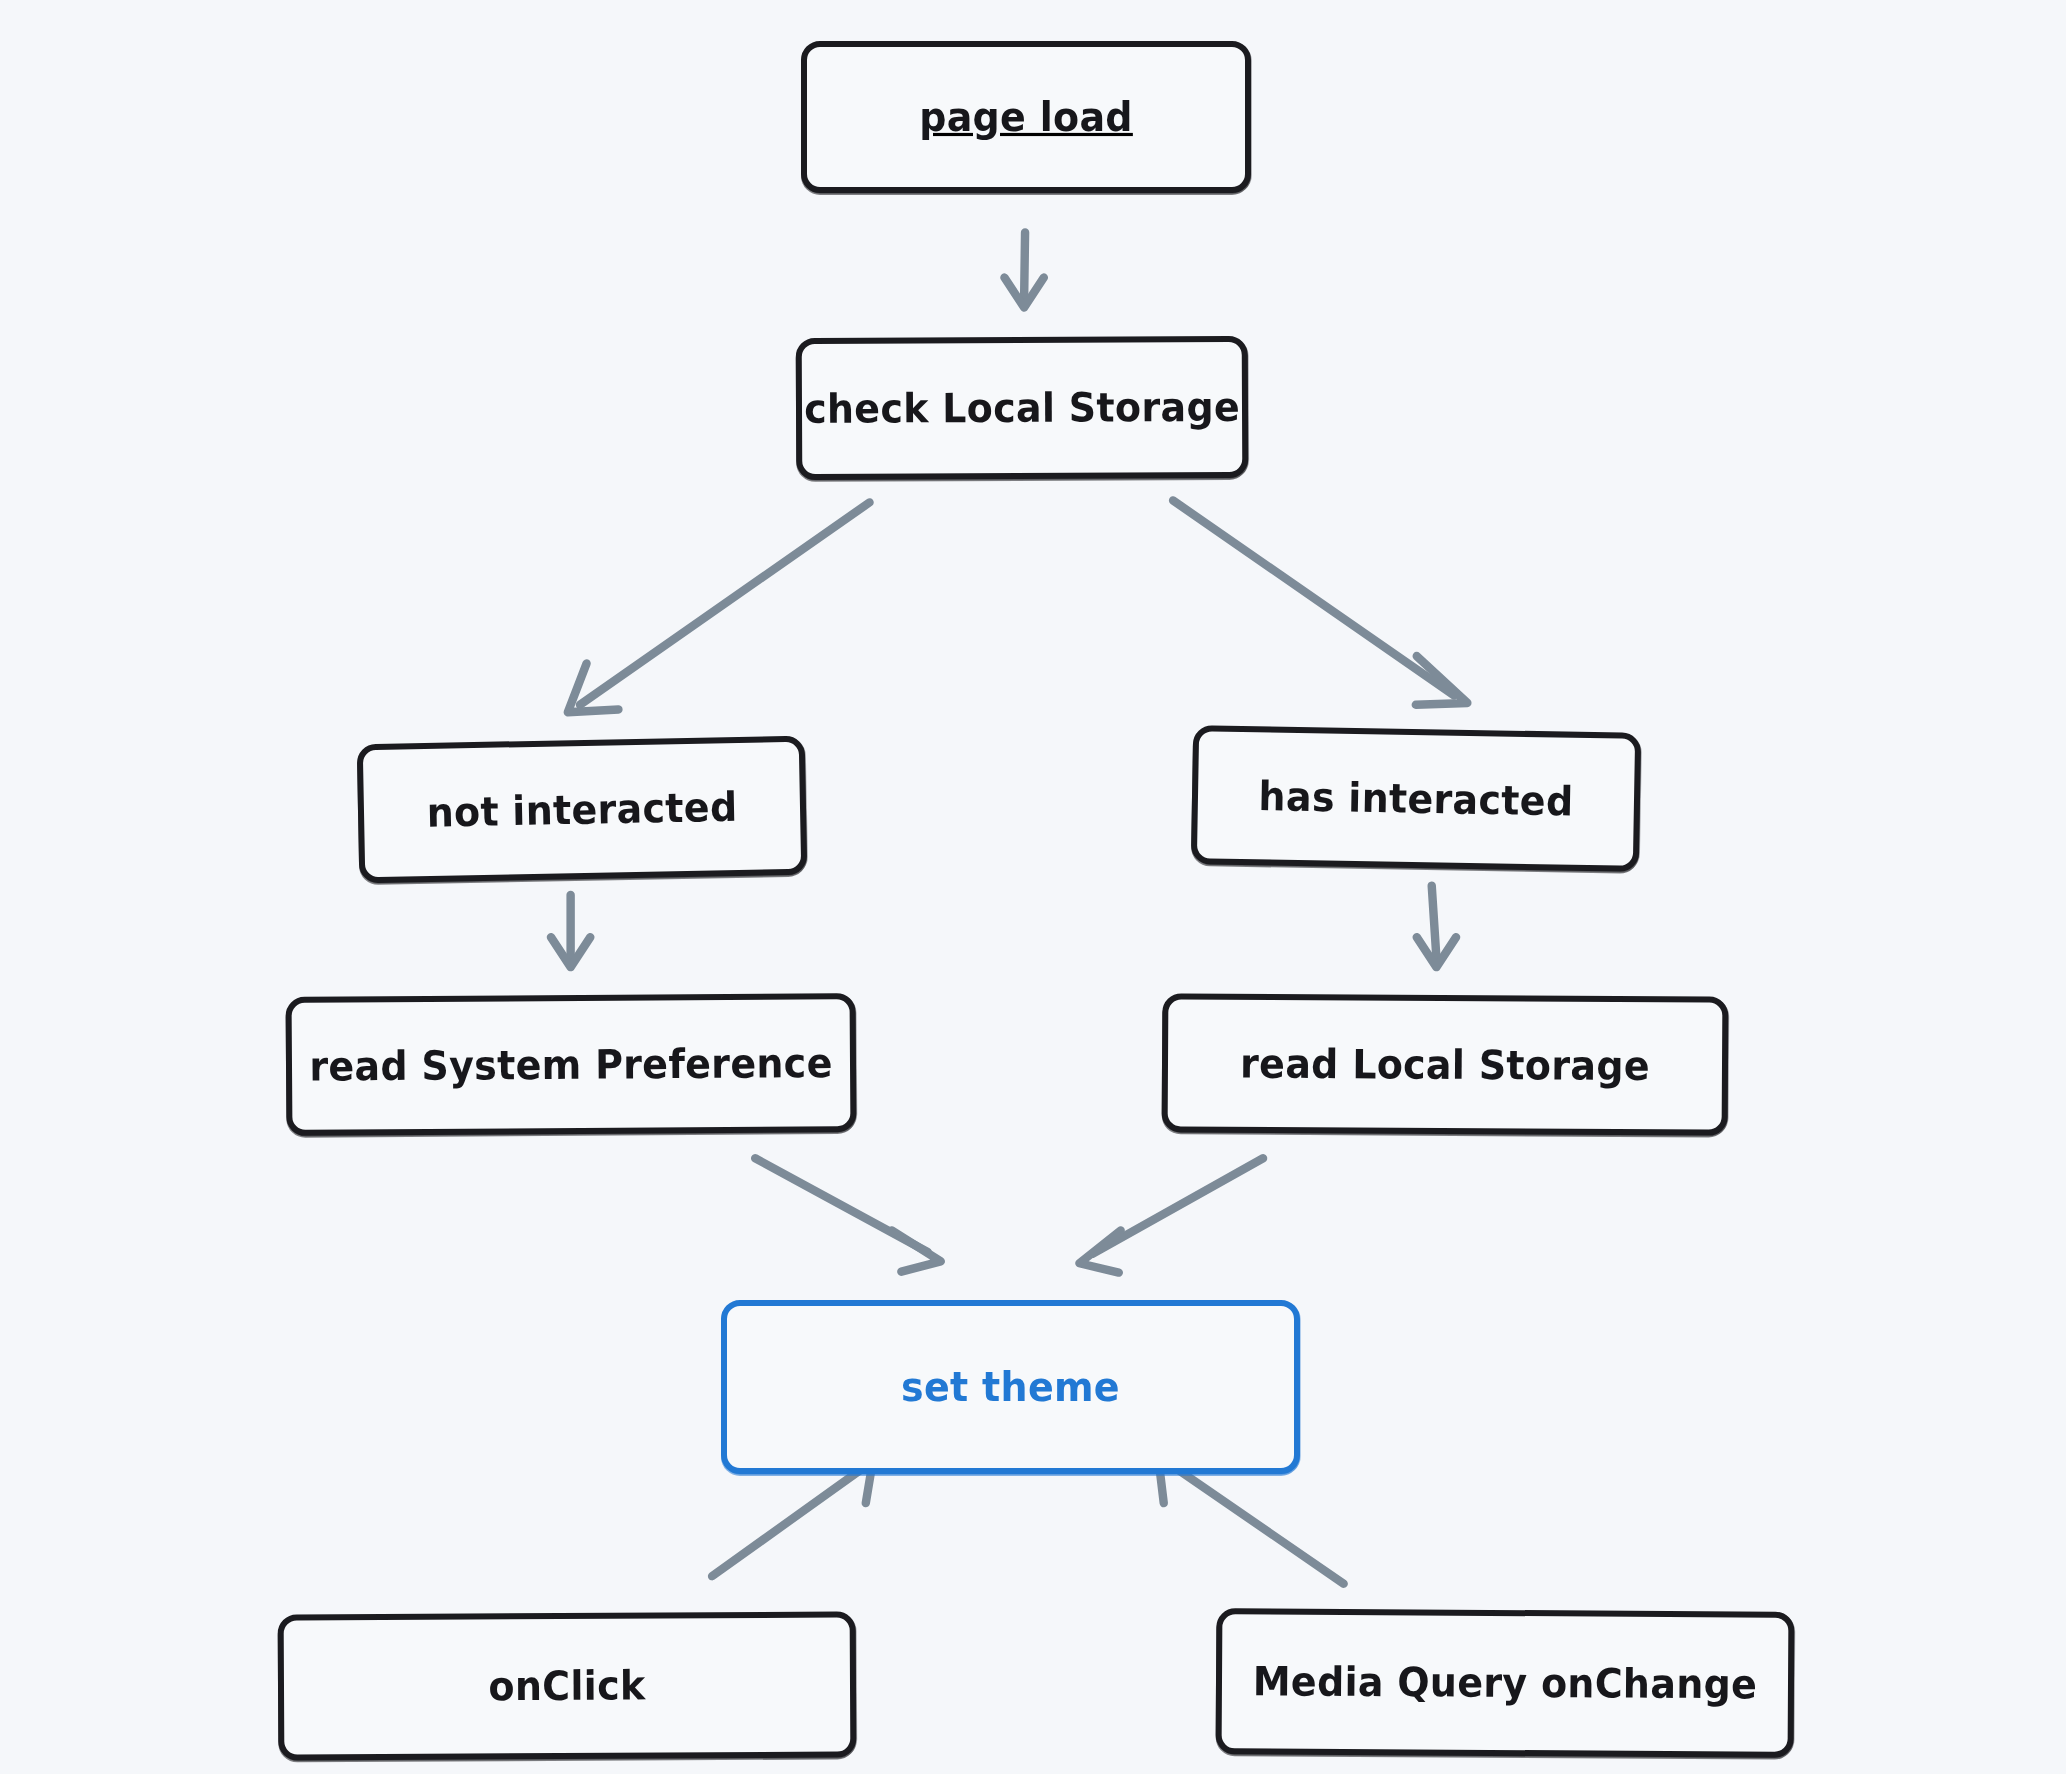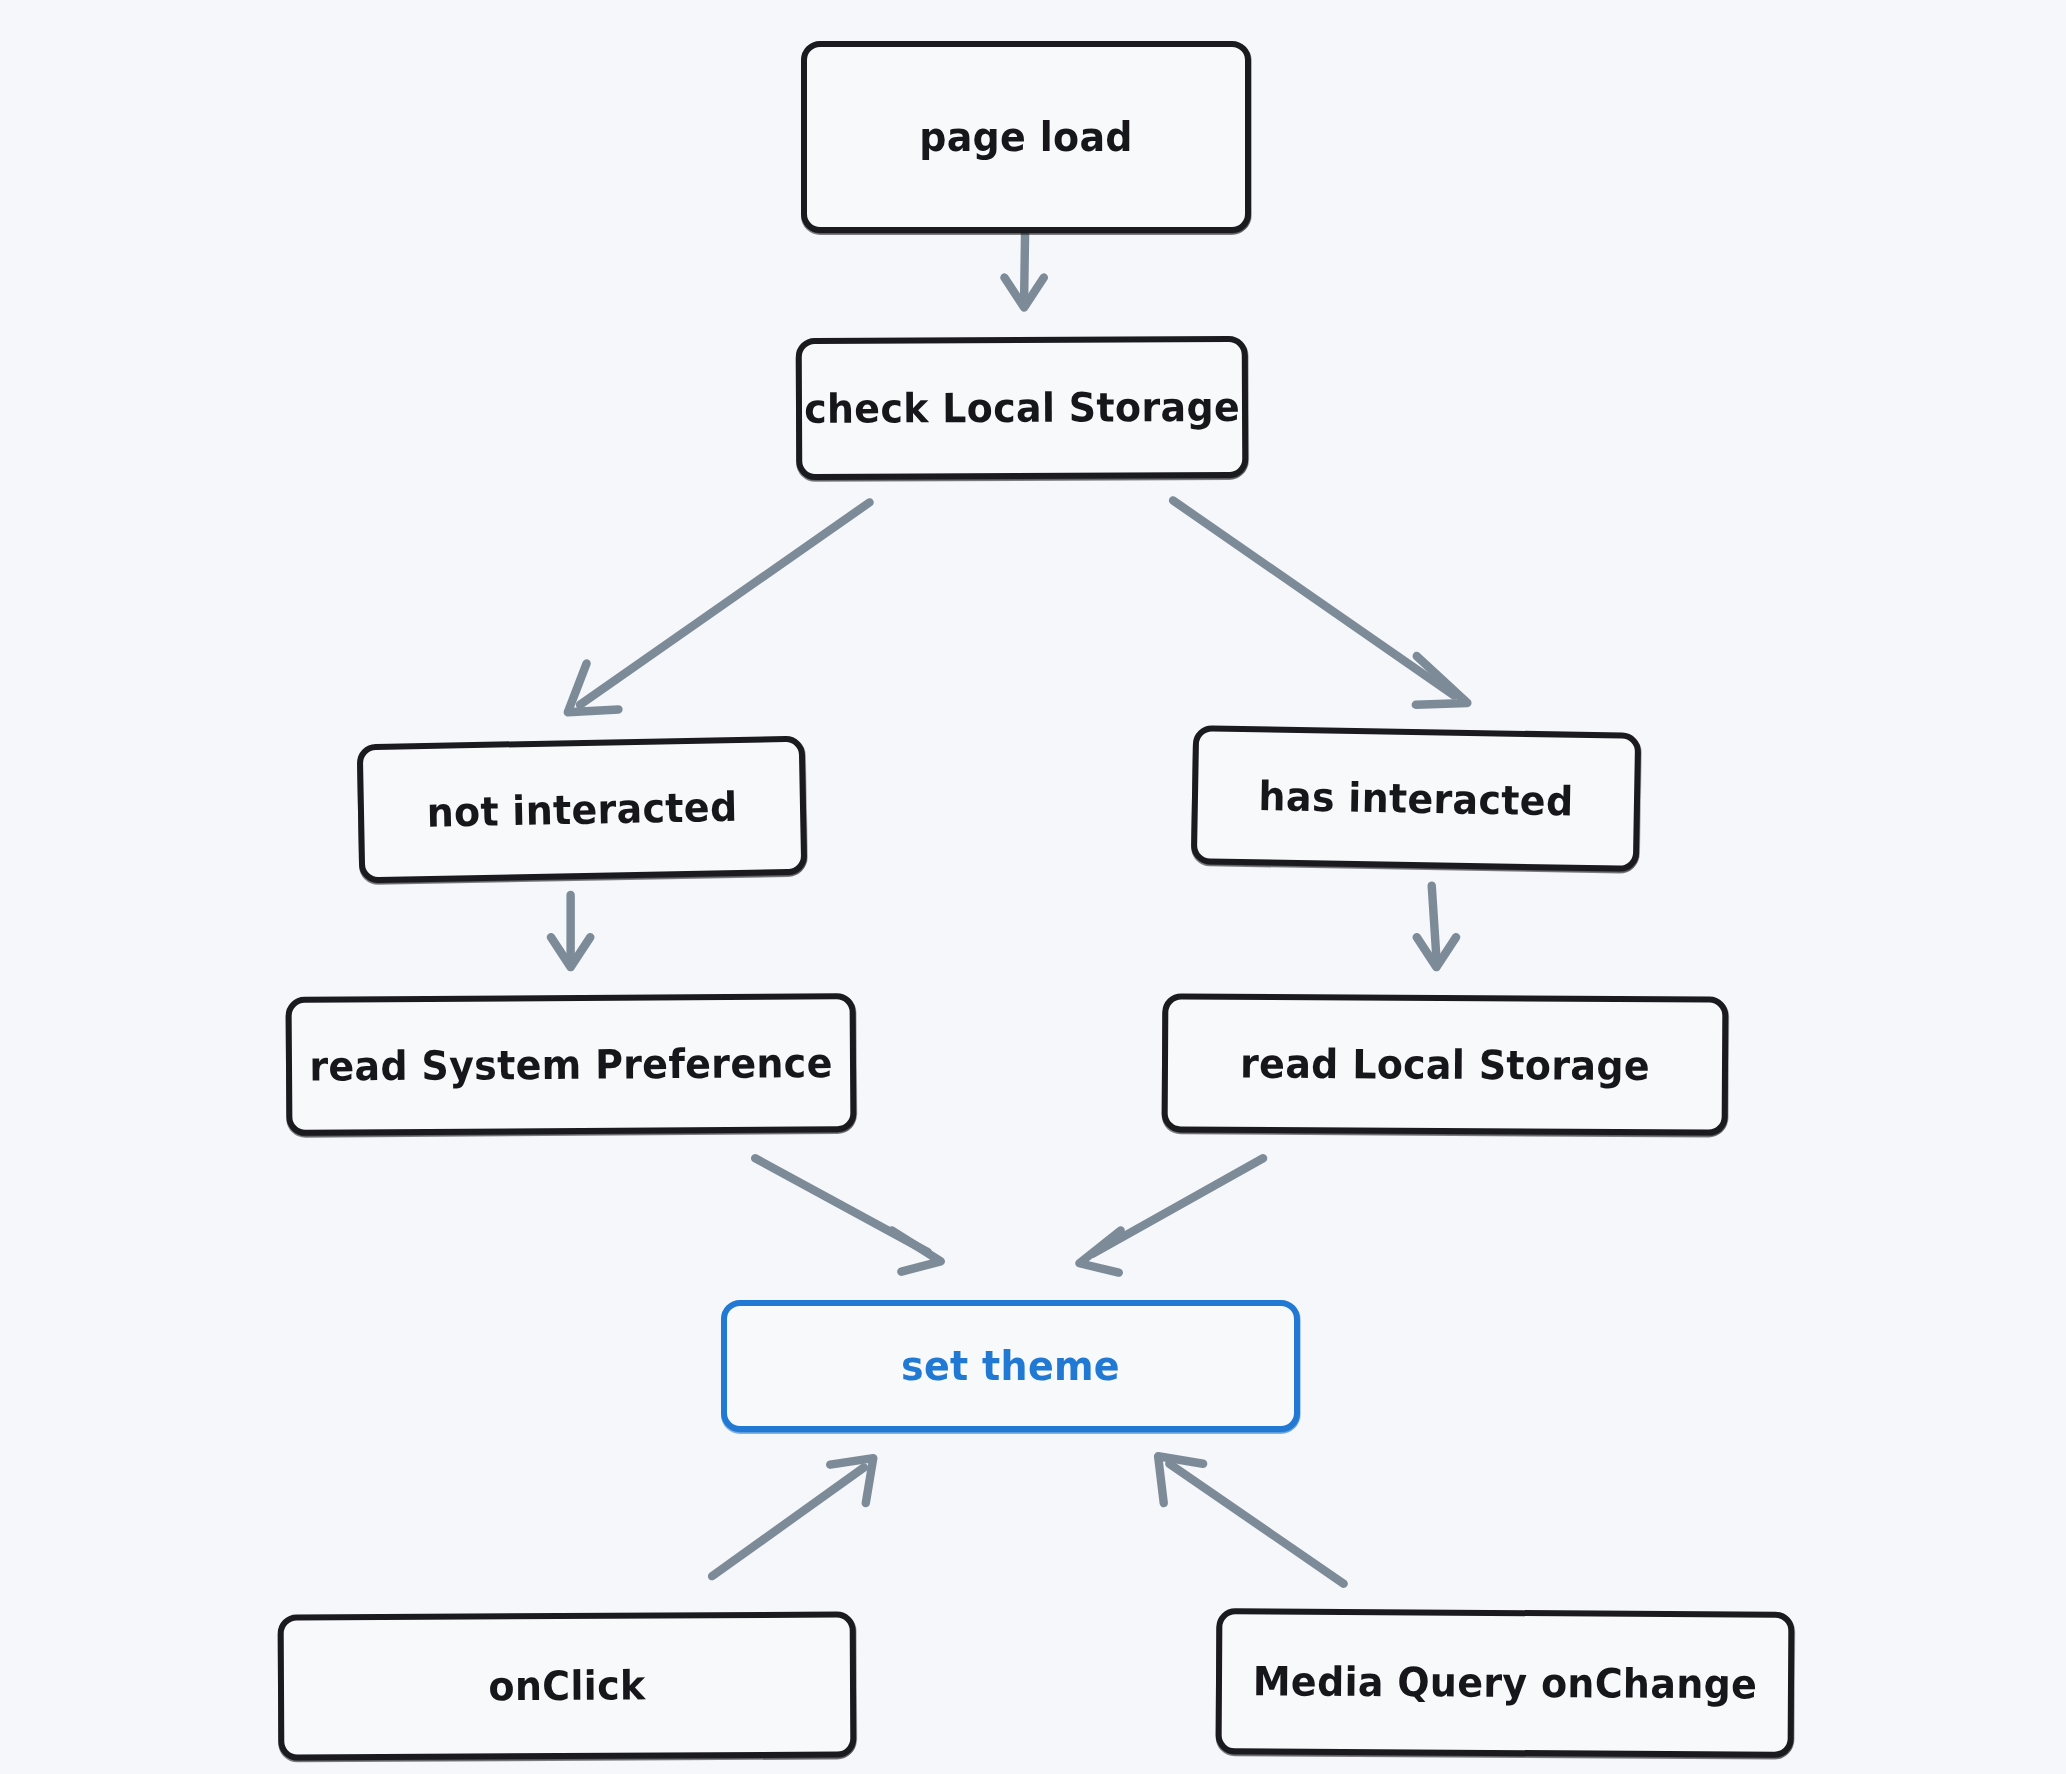--- a/index.html
+++ b/index.html
@@ -46,27 +46,27 @@
     letter-spacing: 0.3px;
     color: #17171b;
     white-space: nowrap;
     transform: scaleY(1.06);
   }
   .node.accent .node-label {
     color: #2279d4;
   }
 
   
-  #node-page-load        { left: 801px;  top: 41px;   width: 450px;  height: 192px; }
+  #node-page-load        { left: 801px;  top: 41px;   width: 450px;  height: 152px; text-decoration: underline; }
   #node-check-local      { left: 796px;  top: 337px;  width: 452px;  height: 142px; transform: rotate(-0.25deg); }
   #node-not-interacted   { left: 358px;  top: 740px;  width: 448px;  height: 139px; transform: rotate(-1.1deg); }
   #node-has-interacted   { left: 1192px; top: 729px;  width: 448px;  height: 139px; transform: rotate(1.0deg); }
   #node-read-system-pref { left: 286px;  top: 995px; width: 570px;  height: 139px; transform: rotate(-0.4deg); }
   #node-read-local       { left: 1162px; top: 995px; width: 566px;  height: 139px; transform: rotate(0.35deg); }
-  #node-set-theme        { left: 721px;  top: 1300px; width: 579px;  height: 132px; }
+  #node-set-theme        { left: 721px;  top: 1300px; width: 579px;  height: 174px; }
   #node-on-click         { left: 278px;  top: 1613px; width: 578px;  height: 146px; transform: rotate(-0.3deg); }
   #node-media-query      { left: 1216px; top: 1610px; width: 578px;  height: 146px; transform: rotate(0.35deg); }
 </style>
 </head>
 <body>
 
 <div id="canvas">
 
   <svg id="edge-layer" viewBox="0 0 2206 1894" xmlns="http://www.w3.org/2000/svg">
     <g fill="none" stroke="#7d8b98" stroke-width="9" stroke-linecap="round" stroke-linejoin="round">

